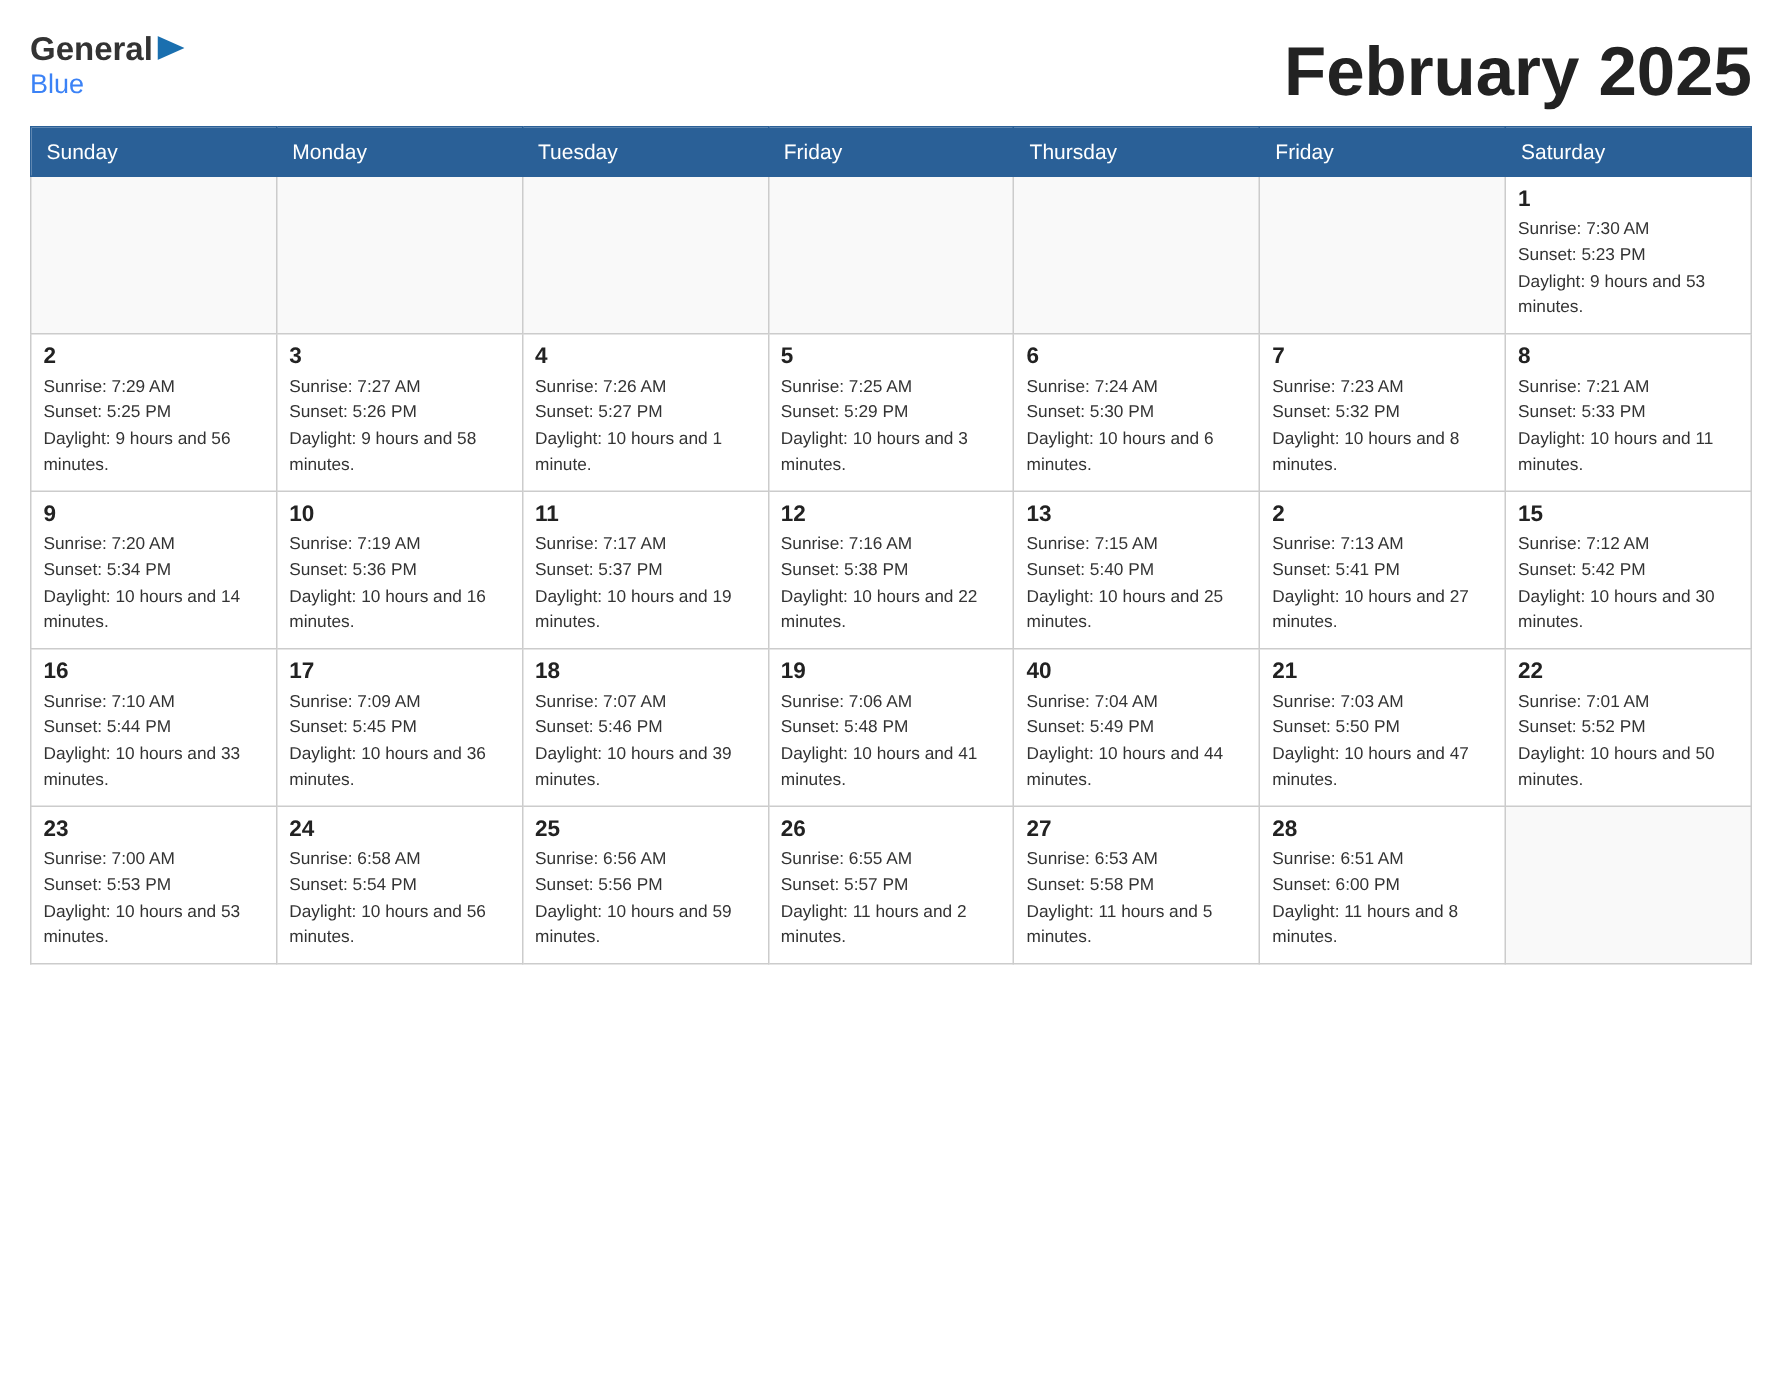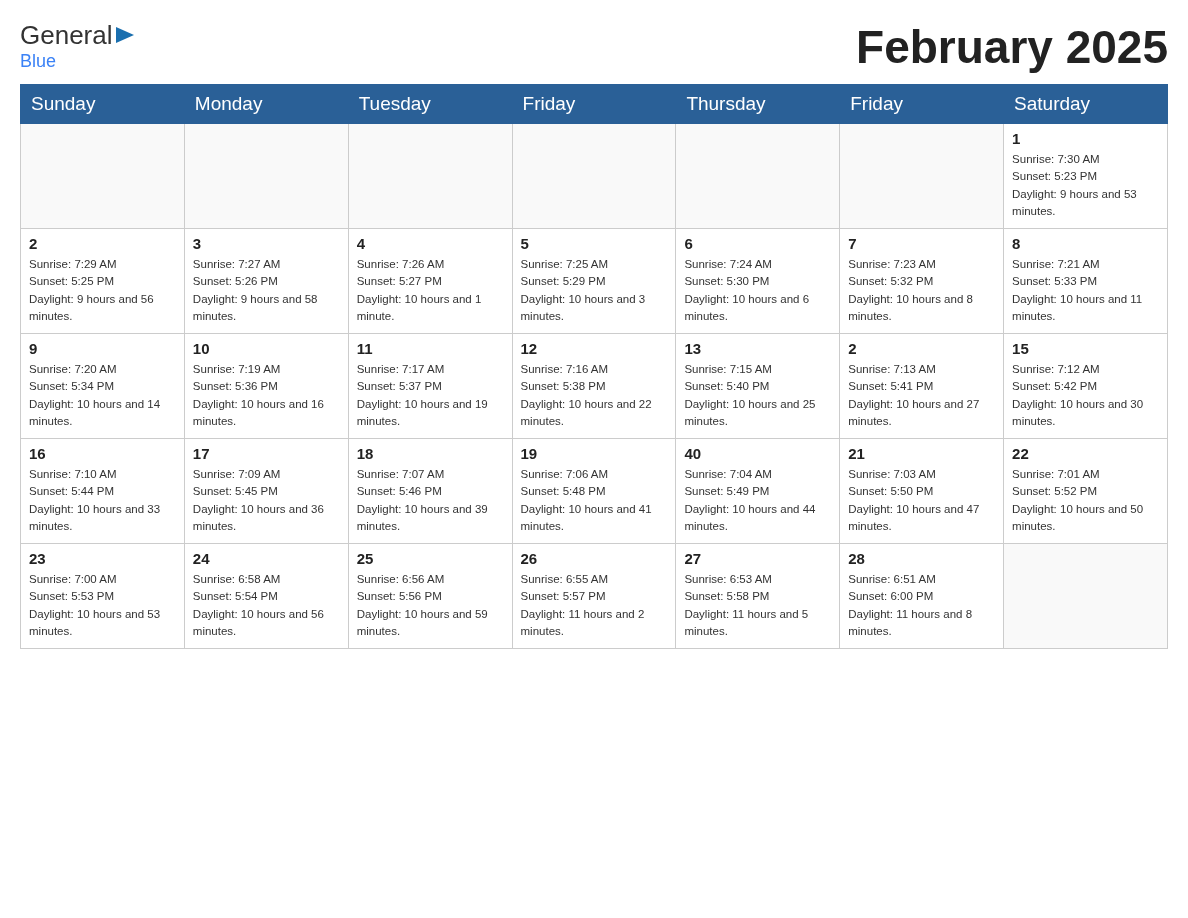--- a/index.html
+++ b/index.html
@@ -15,22 +15,22 @@
       justify-content: space-between;
       align-items: flex-start;
       margin-bottom: 10px;
     }
     .logo {
       display: flex;
       flex-direction: column;
       align-items: flex-start;
     }
     .logo-general {
-      font-size: 26px;
-      font-weight: normal;
+      font-size: 22px;
+      font-weight: bold;
       color: #333;
       letter-spacing: 0;
     }
     .logo-blue {
       font-size: 18px;
       font-weight: normal;
       color: #3b82f6;
       margin-top: -4px;
     }
     .logo-line1 {
@@ -53,21 +53,21 @@
     .calendar-table {
       width: 100%;
       border-collapse: collapse;
       border: 1px solid #ccc;
     }
     .calendar-table th {
       background-color: #2a6097;
       color: #fff;
       padding: 8px 10px;
       text-align: left;
-      font-size: 19px;
+      font-size: 14px;
       font-weight: normal;
       border: 1px solid #2a6097;
     }
     .calendar-table td {
       vertical-align: top;
       padding: 6px 8px;
       border: 1px solid #ccc;
       width: calc(100% / 7);
       min-height: 90px;
       font-size: 12px;

